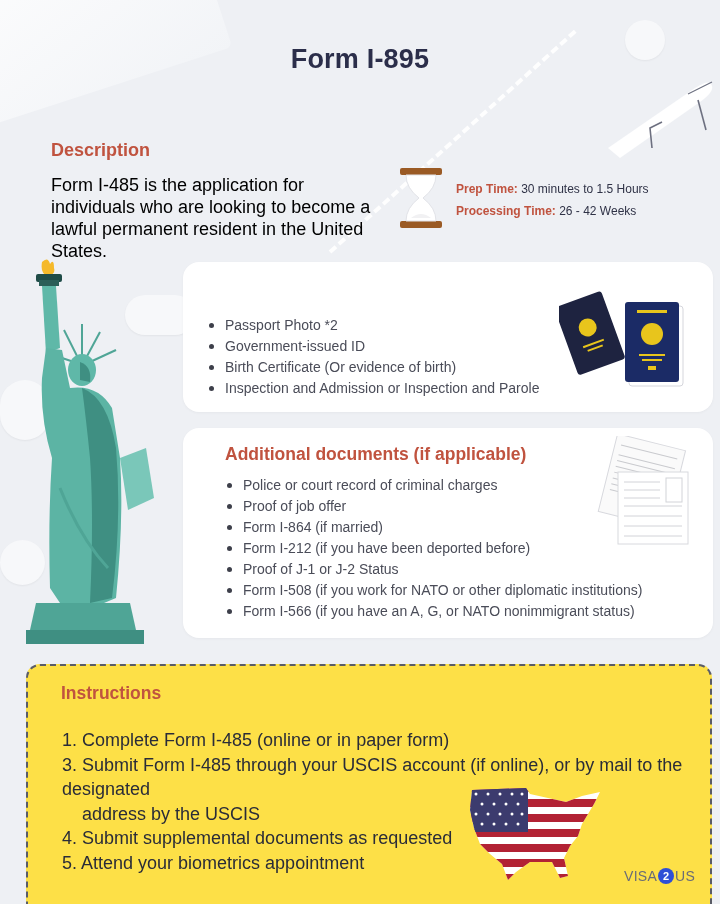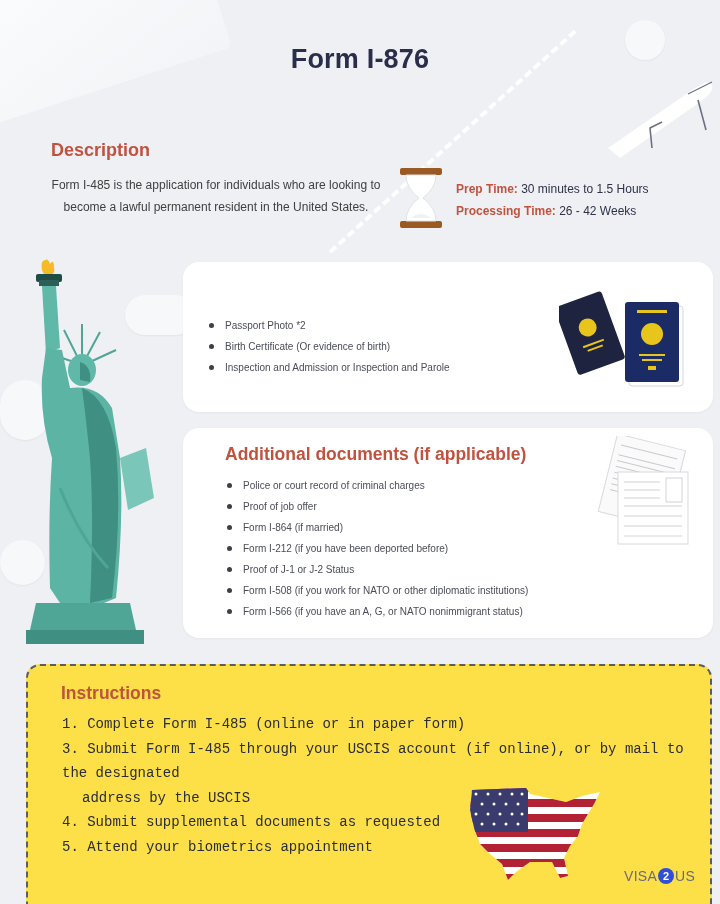--- a/index.html
+++ b/index.html
@@ -34,59 +34,59 @@
   .subtitle {
     position: absolute; left: 0; width: 720px; top: 86px; text-align: center;
     font-size: 19.5px; font-weight: bold; color: #2b2e4a;
   }
 
   .section-heading { color: #c0533f; font-weight: bold; }
 
   .desc-heading { position: absolute; left: 51px; top: 140px; font-size: 18px; }
   .desc-text {
     position: absolute; left: 51px; top: 174px; width: 330px;
-    font-size: 12px; line-height: 22px; color: #404040; text-align: center;
+    font-size: 18px; line-height: 22px; color: #000000;
   }
 
   .hourglass { position: absolute; left: 398px; top: 166px; width: 46px; height: 64px; }
   .times { position: absolute; left: 456px; top: 178px; font-size: 12px; line-height: 22px; color: #2f3246; }
   .times .lbl { color: #c0533f; font-weight: bold; }
 
   
   .card {
     position: absolute; background: #ffffff; border-radius: 16px;
     box-shadow: 0 1px 3px rgba(0,0,0,.04);
   }
   .card-docs { left: 183px; top: 262px; width: 530px; height: 150px; }
   .card-add { left: 183px; top: 428px; width: 530px; height: 210px; }
 
   .card h2 { position: absolute; font-size: 17.5px; }
   .card-docs h2 { left: 24px; top: 22px; }
   .card-add h2 { left: 42px; top: 16px; }
 
-  .bullets { position: absolute; list-style: none; font-size: 10px; color: #4a4c58; }
+  .bullets { position: absolute; list-style: none; font-size: 14px; color: #4a4c58; }
   .bullets li { position: relative; padding-left: 18px; height: 21px; line-height: 21px; white-space: nowrap; }
   .bullets li::before {
     content: ""; position: absolute; left: 2px; top: 8px; width: 5px; height: 5px; border-radius: 50%; background: #3d3f4a;
   }
   .card-docs .bullets { left: 24px; top: 53px; }
   .card-add .bullets { left: 42px; top: 47px; }
 
   .passports { position: absolute; left: 376px; top: 22px; width: 130px; height: 110px; }
   .forms-img { position: absolute; left: 405px; top: 8px; width: 110px; height: 110px; }
 
   .statue { position: absolute; left: 20px; top: 258px; width: 150px; height: 390px; }
 
   
   .instructions {
     position: absolute; left: 26px; top: 664px; width: 686px; height: 288px;
     border: 2.5px dashed #5a5c66; border-radius: 14px; background: #fde047;
   }
   .instructions h2 { position: absolute; left: 33px; top: 17px; font-size: 17.5px; }
-  .steps { position: absolute; left: 34px; top: 46px; list-style: none; font-size: 14px; color: #2a2c38; font-family: Liberation Mono, monospace; }
+  .steps { position: absolute; left: 34px; top: 62px; list-style: none; font-size: 18px; color: #2a2c38; }
   .steps li { line-height: 24.5px; }
   .steps li .cont { display: block; padding-left: 20px; }
 
   .usmap { position: absolute; left: 438px; top: 118px; width: 150px; height: 100px; }
   .brand { position: absolute; left: 596px; top: 202px; font-size: 14px; color: #6a6c76; letter-spacing: .3px; }
   .brand .two {
     display: inline-block; width: 16px; height: 16px; border-radius: 50%;
     background: #2f4fd6; color: #fff; text-align: center; font-size: 11px; line-height: 16px; font-weight: bold;
     vertical-align: 1px; margin: 0 1px;
   }
@@ -103,21 +103,21 @@
   <div class="deco-cloud" style="left:0px;top:380px;width:50px;height:60px;"></div>
   <div class="deco-cloud" style="left:0px;top:540px;width:45px;height:45px;"></div>
 
   <svg class="plane" viewBox="0 0 120 90">
     <path d="M8 78 L95 18 Q110 8 112 16 Q114 22 100 32 L20 88 Z" fill="#ffffff" opacity="0.95"></path>
     <path d="M62 52 L50 58 L52 78" fill="none" stroke="#6d7080" stroke-width="1.6"></path>
     <path d="M98 30 L106 60" fill="none" stroke="#6d7080" stroke-width="1.6"></path>
     <path d="M88 24 L112 12" fill="none" stroke="#6d7080" stroke-width="1.2"></path>
   </svg>
 
-  <h1 class="title">Form I-876</h1>
+  <h1 class="title">Form I-895</h1>
 
   <h2 class="section-heading desc-heading">Description</h2>
   <p class="desc-text">Form I-485 is the application for individuals who are looking to become a lawful permanent resident in the United States.</p>
 
   <svg class="hourglass" viewBox="0 0 46 64">
     <rect x="2" y="2" width="42" height="7" rx="2" fill="#9a5a24"></rect>
     <rect x="2" y="55" width="42" height="7" rx="2" fill="#9a5a24"></rect>
     <path d="M8 9 L38 9 Q38 22 25 32 Q38 42 38 55 L8 55 Q8 42 21 32 Q8 22 8 9 Z" fill="#ffffff" stroke="#e2e3e8" stroke-width="1"></path>
     <path d="M13 52 Q23 44 33 52 Z" fill="#f1f1f3"></path>
   </svg>
@@ -149,20 +149,21 @@
     <path d="M62 130 Q88 140 96 190 Q102 260 92 340 L70 345 Q74 260 70 200 Q66 160 62 130 Z" fill="#3f8f82"></path>
     <path d="M100 200 L126 190 L134 240 L108 252 Z" fill="#7ac7b9"></path>
     <path d="M40 230 Q60 280 88 310" fill="none" stroke="#4fa596" stroke-width="3"></path>
     <path d="M16 345 L110 345 L116 372 L10 372 Z" fill="#4fa596"></path>
     <rect x="6" y="372" width="118" height="14" fill="#3f8f82"></rect>
   </svg>
 
   <section class="card card-docs">
     <ul class="bullets">
       <li>Passport Photo *2</li>
+      <li>Government-issued ID</li>
       <li>Birth Certificate (Or evidence of birth)</li>
       <li>Inspection and Admission or Inspection and Parole</li>
     </ul>
     <svg class="passports" viewBox="0 0 130 110">
       <g transform="rotate(-20 35 55)">
         <rect x="8" y="12" width="50" height="72" rx="3" fill="#1e2340"></rect>
         <circle cx="33" cy="42" r="9" fill="#e8c51c"></circle>
         <rect x="22" y="58" width="22" height="2" fill="#e8c51c"></rect>
         <rect x="25" y="63" width="16" height="2" fill="#e8c51c"></rect>
       </g>

